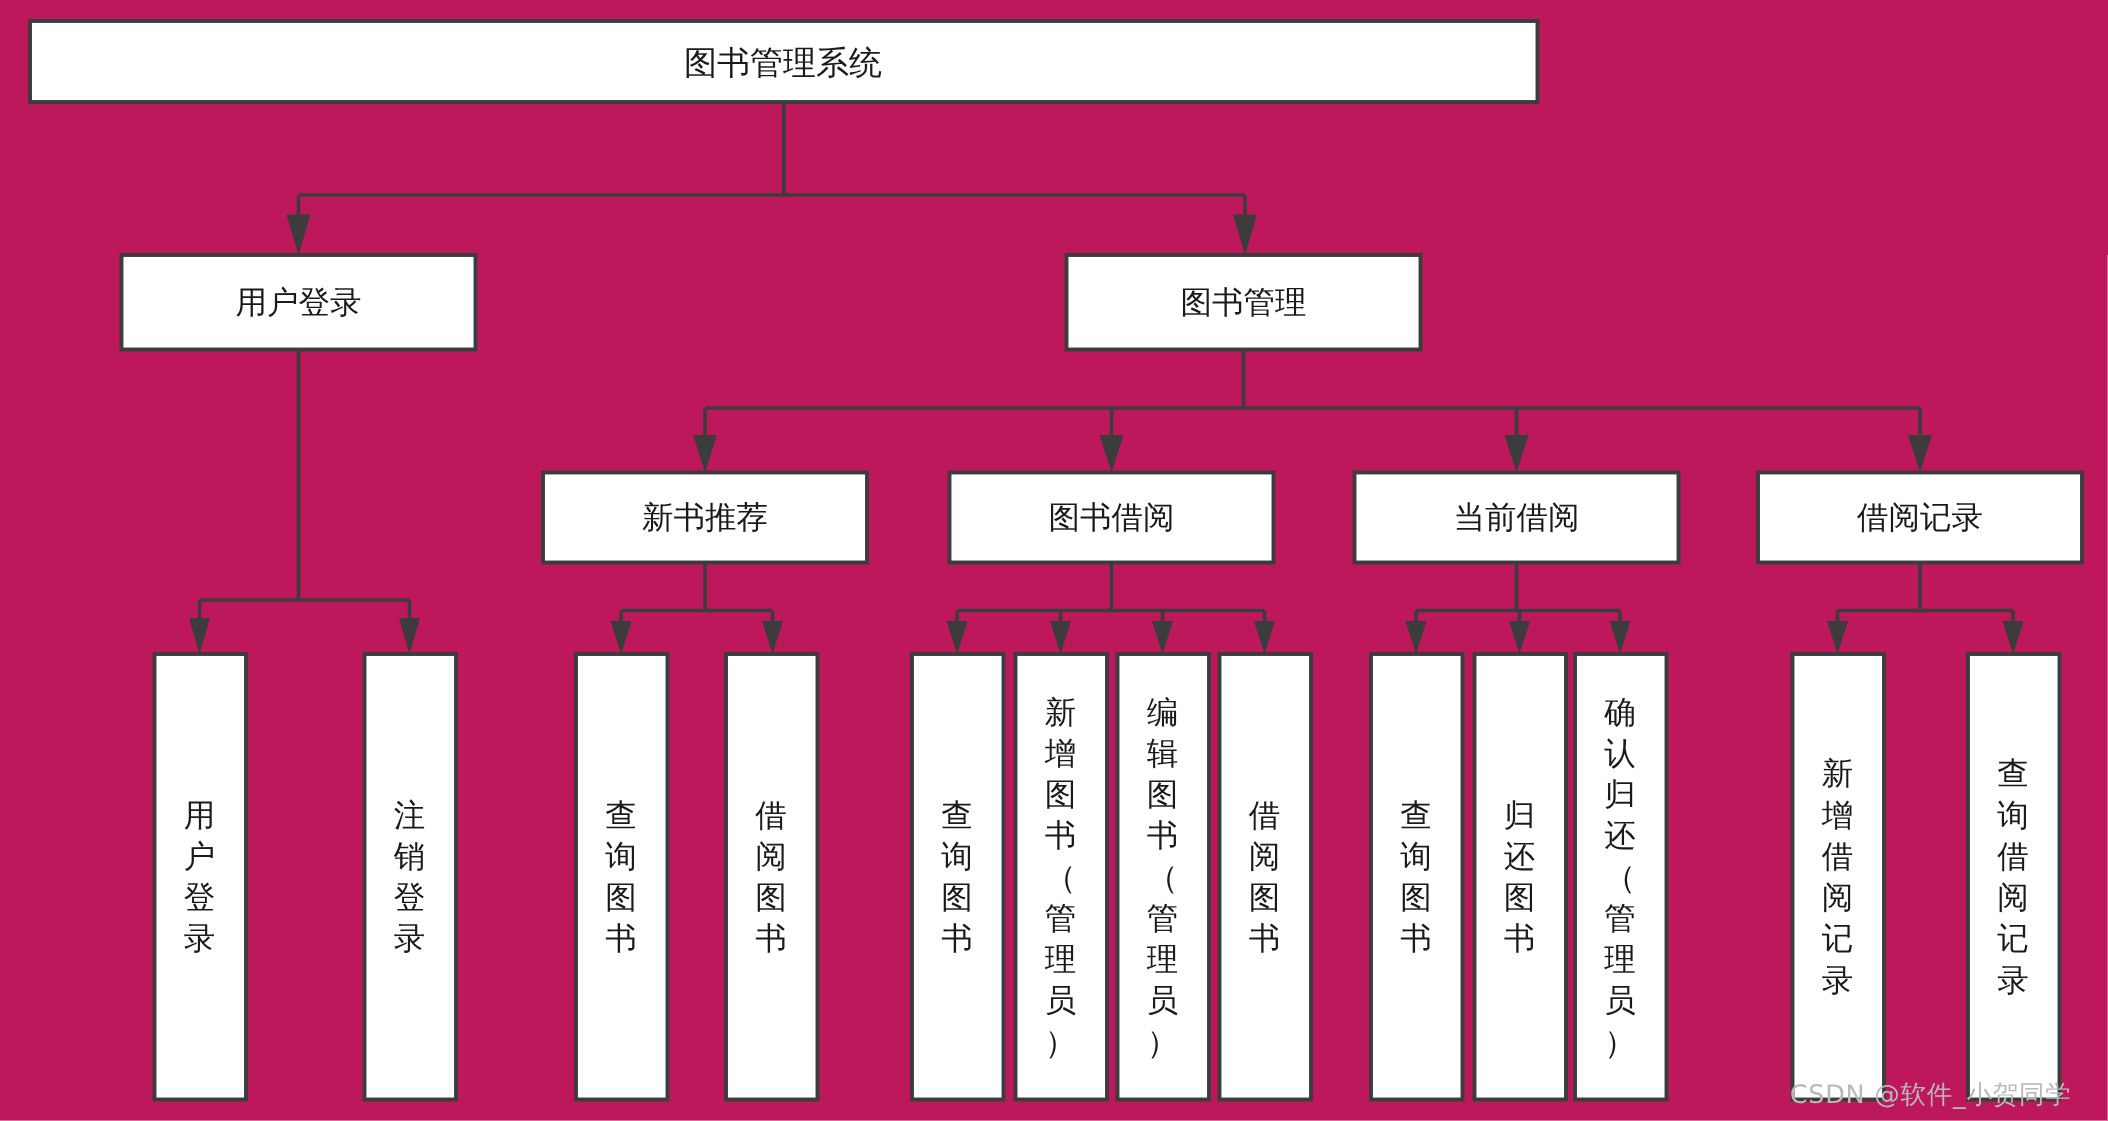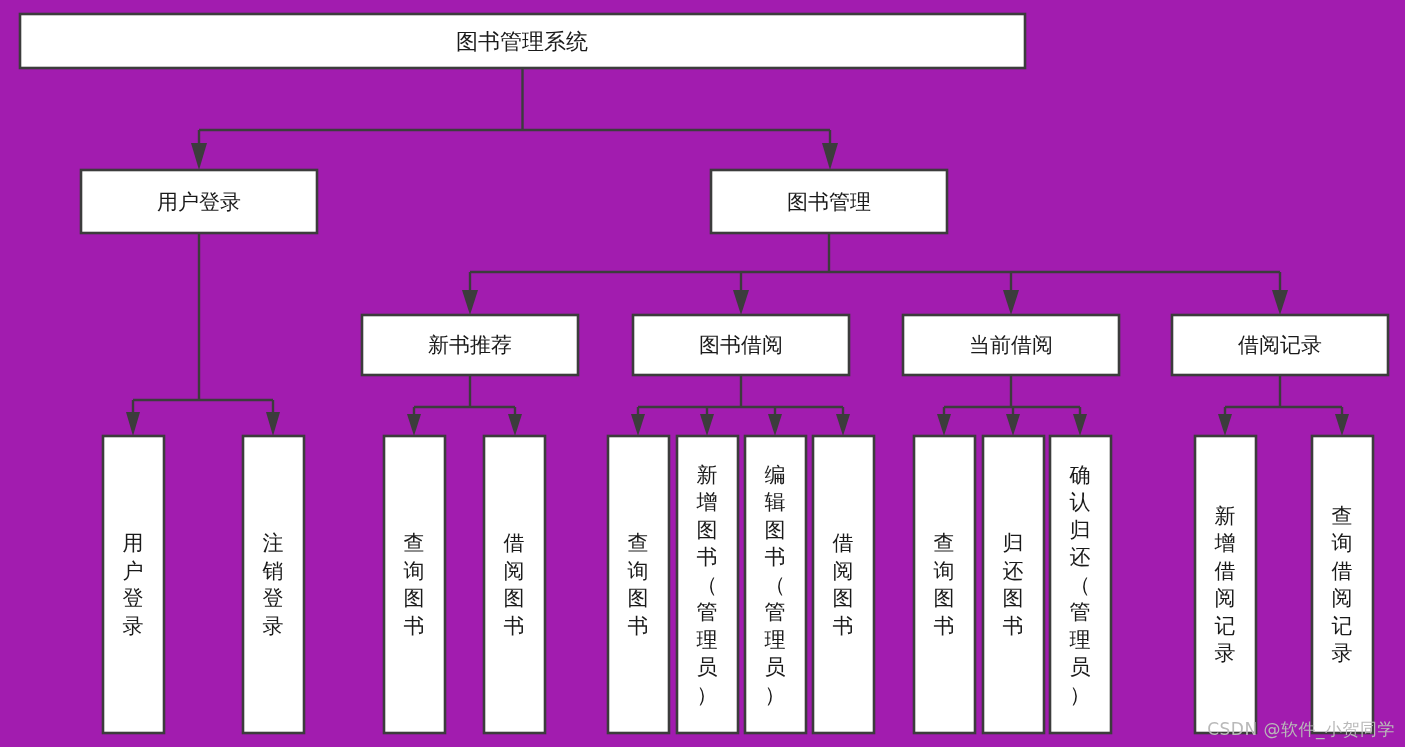--- a/index.html
+++ b/index.html
@@ -10,21 +10,21 @@
   body {
     width: 1405px;
     height: 747px;
     overflow: hidden;
     font-family: "DejaVu Sans", "Liberation Sans", sans-serif;
   }
   #diagram-root {
     position: relative;
     width: 1405px;
     height: 747px;
-    background: #a21caf;
+    background: #be185d;
   }
   svg.flowchart {
     display: block;
     width: 1405px;
     height: 747px;
   }
   .node-box {
     fill: #ffffff;
     stroke: #3c3c3c;
     stroke-width: 2.6;
@@ -48,21 +48,21 @@
   }
   .node-label-lvl1 { font-size: 22px; }
   .node-label-vertical {
     fill: #1a1a1a;
     font-family: "DejaVu Sans", "Liberation Sans", sans-serif;
     font-size: 21px;
     text-anchor: middle;
   }
   .watermark-text {
     position: absolute;
-    right: 10px;
+    right: 24px;
     bottom: 6px;
     color: #b9b9b9;
     font-size: 17px;
     font-family: "DejaVu Sans", "Liberation Sans", sans-serif;
     white-space: nowrap;
     letter-spacing: 0.5px;
     margin-left: 36px;
   }
 </style>
 </head>

